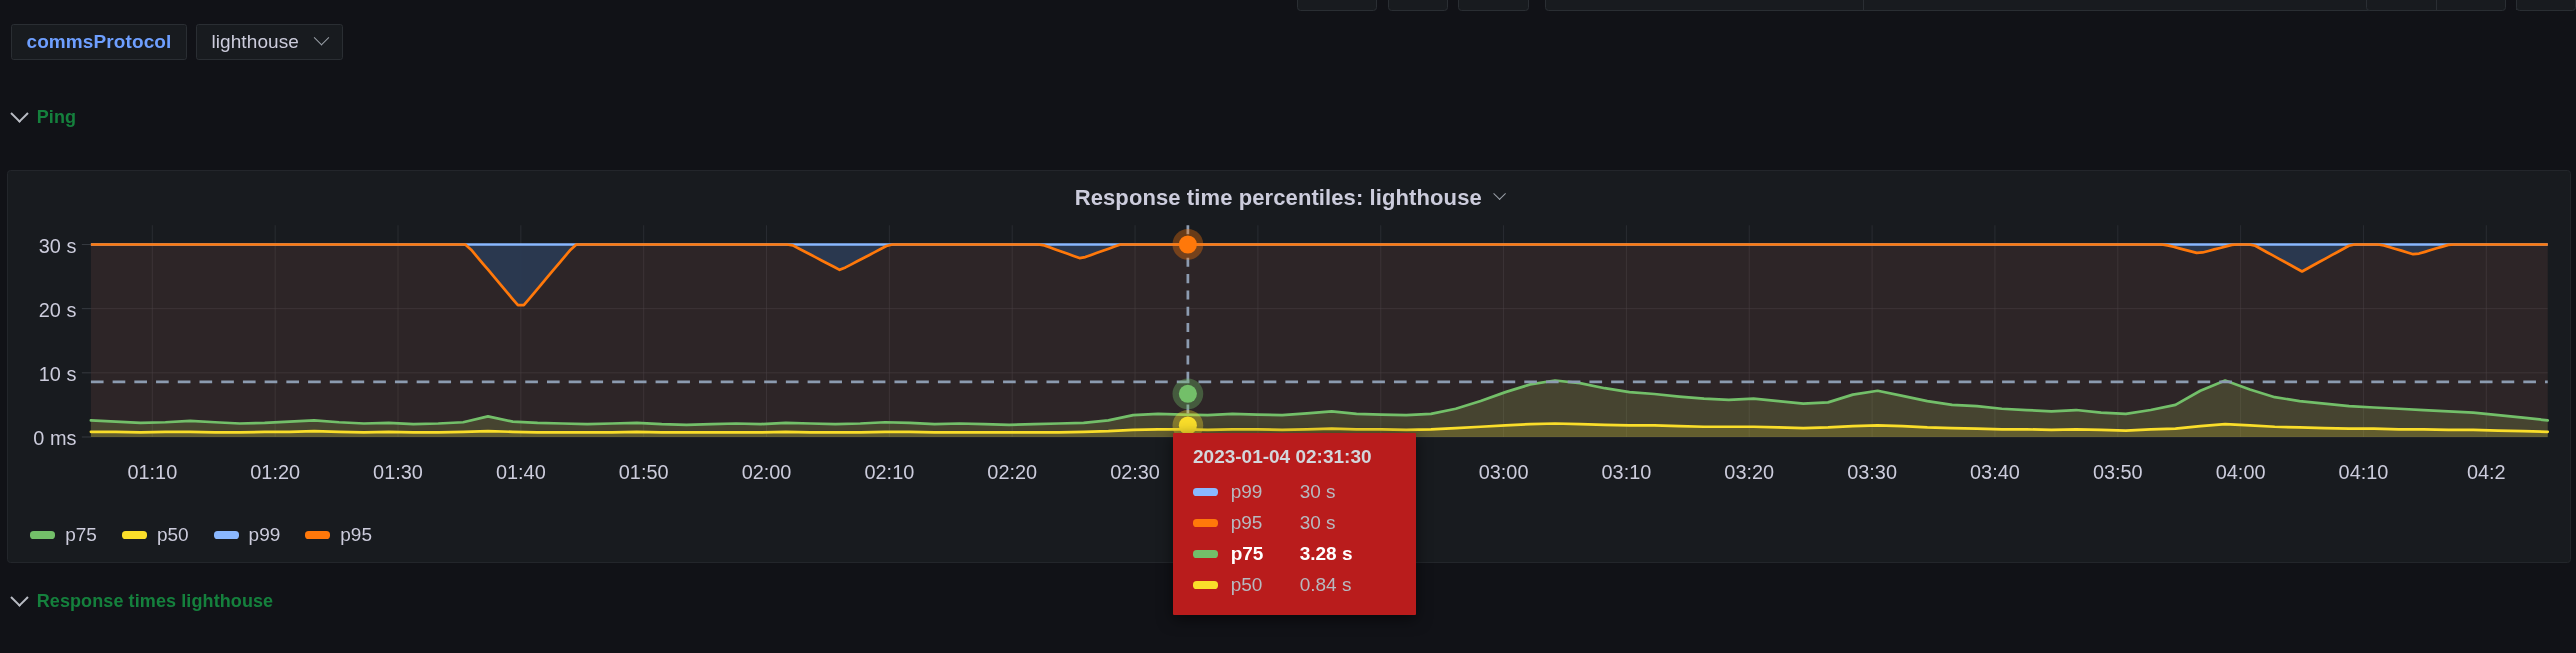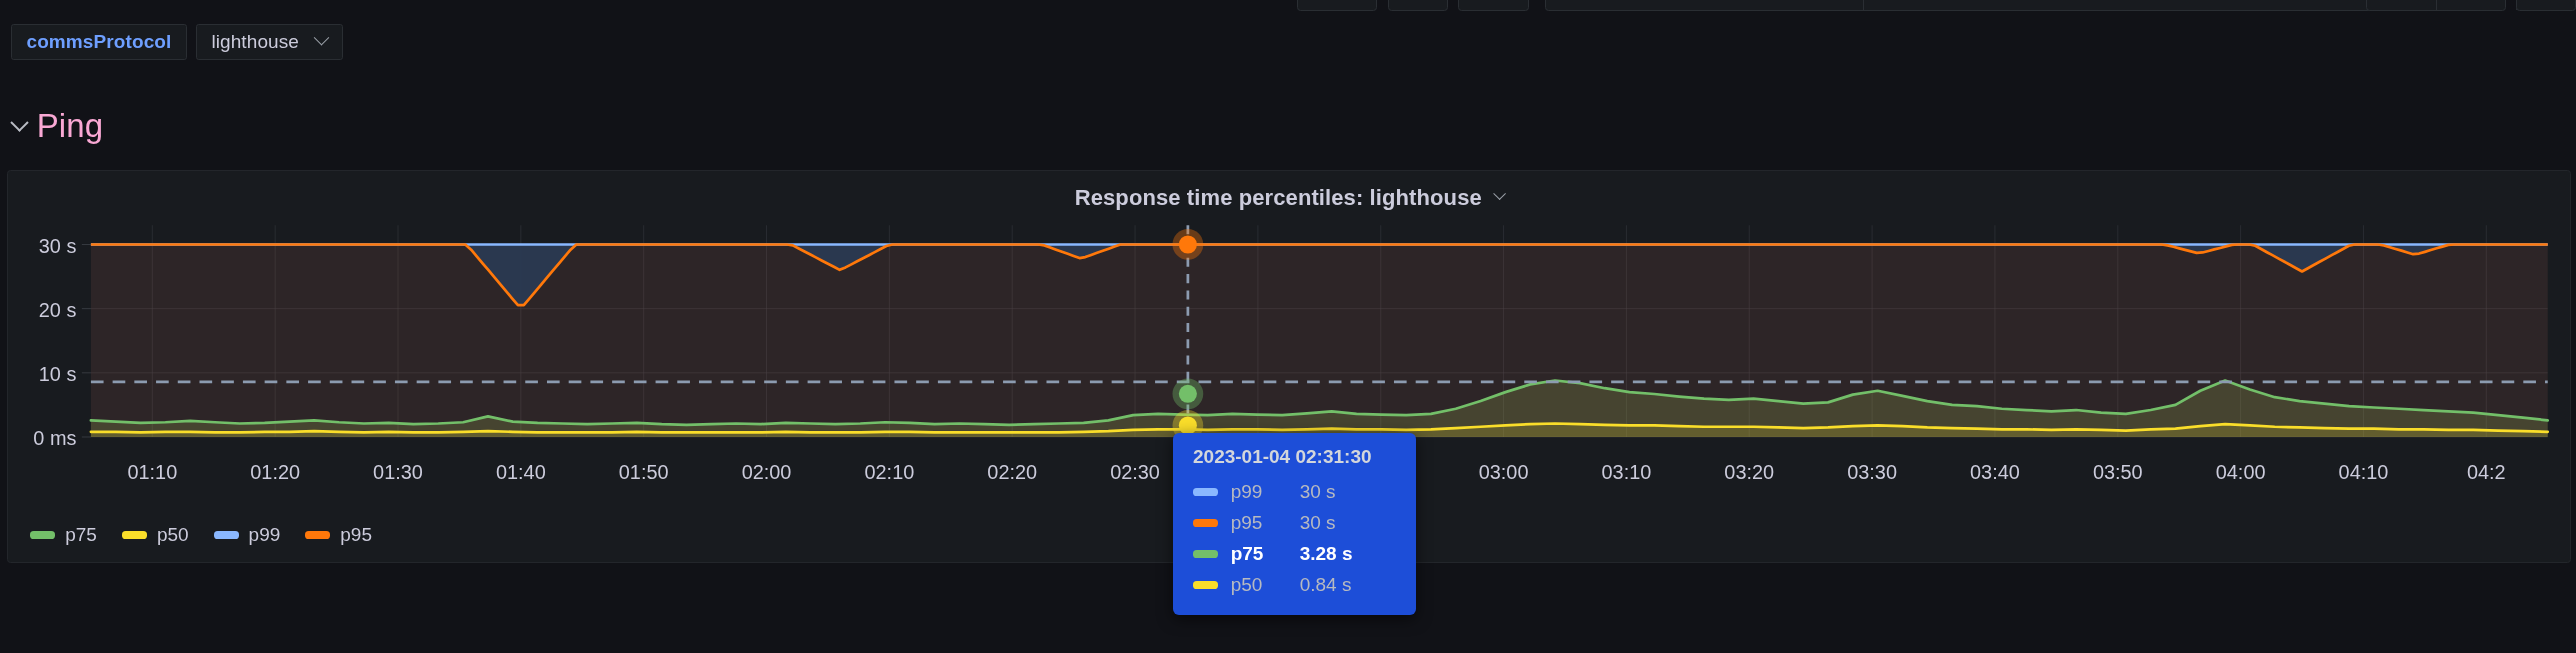--- a/index.html
+++ b/index.html
@@ -38,21 +38,21 @@
   }
   .chev.sm { width: 8.2px; height: 8.2px; border-width: 1.8px; }
 
   
   .row-header { position: absolute; display: flex; align-items: center; gap: 11px; cursor: pointer; }
   .row-header .rh-chev {
     width: 11px; height: 11px;
     border-right: 2.2px solid #b9bcc4; border-bottom: 2.2px solid #b9bcc4;
     transform: rotate(45deg) translate(-2.7px,-2.7px);
   }
-  .row-title { color: #f9a8d4; font-size: 33px; font-weight: normal; letter-spacing: 0.1px; }
+  .row-title { color: #15803d; font-size: 18px; font-weight: bold; letter-spacing: 0.1px; }
   #row-ping { left: 12.7px; top: 107px; }
   #row-resp { left: 12.7px; top: 591px; }
 
   
   .panel {
     position: absolute; left: 7.2px; top: 170px; width: 2562px; height: 391px;
     background: #181b1f; border: 0.9px solid #23262b; border-radius: 3.6px;
   }
   .panel-title-wrap {
     position: absolute; left: 0; top: 0; width: 100%; height: 53px;
@@ -68,21 +68,21 @@
     position: absolute; left: 22px; top: 353px;
     display: flex; align-items: center; gap: 0px;
   }
   .lg-item { display: flex; align-items: center; gap: 10px; margin-right: 25px; cursor: pointer; }
   .lg-swatch { width: 25px; height: 8.2px; border-radius: 3.6px; display: inline-block; }
   .lg-label { color: #ccccdc; font-size: 19px; }
 
   
   .tooltip {
     position: absolute; left: 1173px; top: 433px;
-    background: #1d4ed8; border-radius: 6px;
+    background: #b91c1c; border-radius: 1px;
     padding: 12.7px 20px 14.5px 20px;
     box-shadow: 0 3.6px 14.5px rgba(0,0,0,.55);
     min-width: 203px;
   }
   .tt-time { color: #d3d6db; font-size: 19px; font-weight: bold; margin-bottom: 9px; white-space: nowrap; }
   .tt-row { display: flex; align-items: center; height: 31px; white-space: nowrap; }
   .tt-sw { width: 25px; height: 8.2px; border-radius: 3.6px; margin-right: 12.7px; flex: 0 0 auto; }
   .tt-name { color: #b7bac0; font-size: 19px; width: 69px; flex: 0 0 auto; }
   .tt-val { color: #b7bac0; font-size: 19px; }
   .tt-row.hl .tt-name, .tt-row.hl .tt-val { color: #ffffff; font-weight: bold; }
@@ -216,20 +216,24 @@
           <span class="lg-swatch" style="background: rgb(138, 184, 255);"></span>
           <span class="lg-label">p99</span>
         </div>
         <div class="lg-item">
           <span class="lg-swatch" style="background: rgb(255, 120, 10);"></span>
           <span class="lg-label">p95</span>
         </div>
       </div>
   </div>
 
+  <div class="row-header" id="row-resp">
+    <span class="rh-chev"></span>
+    <span class="row-title">Response times lighthouse</span>
+  </div>
 
   <div class="tooltip" id="tooltip">
     <div class="tt-time">2023-01-04 02:31:30</div>
     <div id="tt-rows">
         <div class="tt-row">
           <span class="tt-sw" style="background: rgb(138, 184, 255);"></span>
           <span class="tt-name">p99</span>
           <span class="tt-val">30 s</span>
         </div>
         <div class="tt-row">

